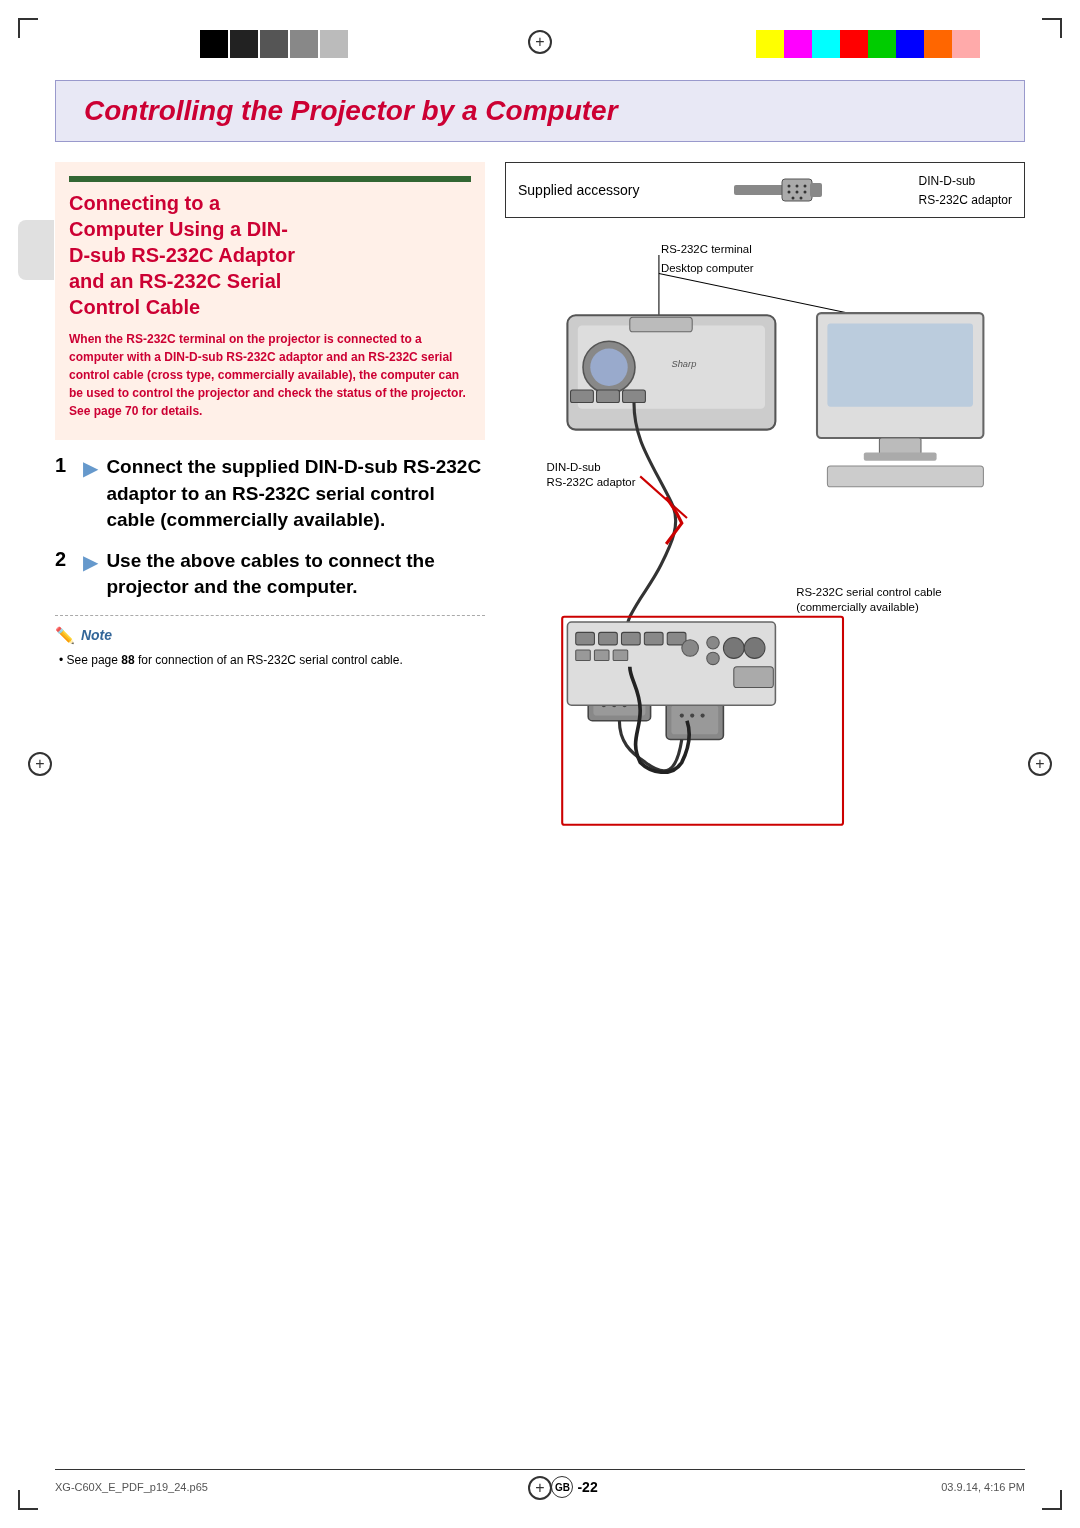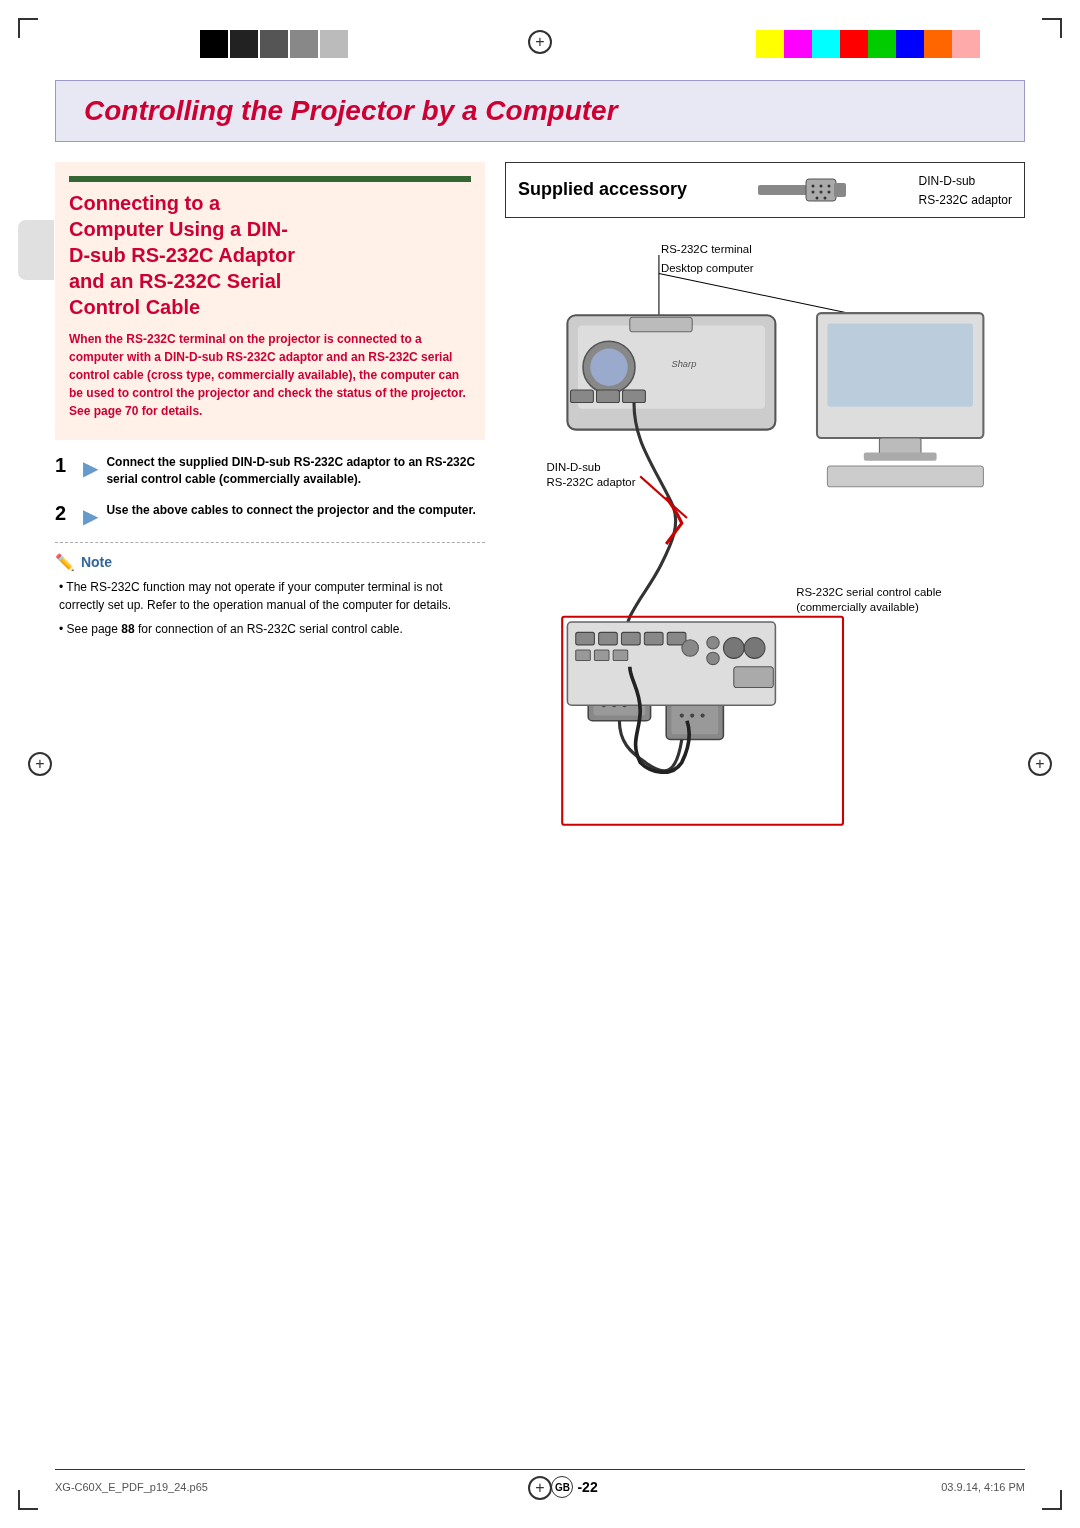--- a/index.html
+++ b/index.html
@@ -164,21 +164,21 @@
     }
 
     .step-number {
       font-size: 20px;
       font-weight: bold;
       color: #000;
       min-width: 20px;
     }
 
     .step-text {
-      font-size: 12px;
+      font-size: 19px;
       font-weight: bold;
       color: #000;
       line-height: 1.4;
     }
 
     
     .note-section {
       margin-top: 10px;
     }
 
@@ -191,20 +191,21 @@
 
     .note-icon {
       font-size: 16px;
       color: #336699;
     }
 
     .note-label {
       font-size: 14px;
       font-weight: bold;
       color: #336699;
+      font-style: italic;
     }
 
     .note-text {
       font-size: 12px;
       color: #000;
       line-height: 1.5;
       margin-bottom: 6px;
       padding-left: 4px;
     }
 
@@ -213,22 +214,22 @@
       align-items: center;
       gap: 10px;
       border: 1px solid #333;
       padding: 8px 12px;
       margin-bottom: 14px;
       width: 100%;
       background: #fff;
     }
 
     .supplied-label {
-      font-size: 18px;
-      font-weight: bold;
+      font-size: 14px;
+      font-weight: normal;
       color: #000;
       line-height: 1.3;
       white-space: nowrap;
     }
 
     .connector-icon {
       flex: 1;
       height: 30px;
       display: flex;
       align-items: center;
@@ -399,23 +400,20 @@
         <span class="step-text">Use the above cables to connect the projector and the computer.</span>
       </div>
 
       <hr class="dashed-divider">
 
       <div class="note-section">
         <div class="note-header">
 
           <span class="note-icon">✏️</span>
           <span class="note-label">Note</span>
-        </div>
-        <div class="note-text">
-          • The RS-232C function may not operate if your computer terminal is not correctly set up. Refer to the operation manual of the computer for details.
         </div>
         <div class="note-text">
           • See page <strong>88</strong> for connection of an RS-232C serial control cable.
         </div>
       </div>
 
     </div>
 
     <div class="right-col">
 

